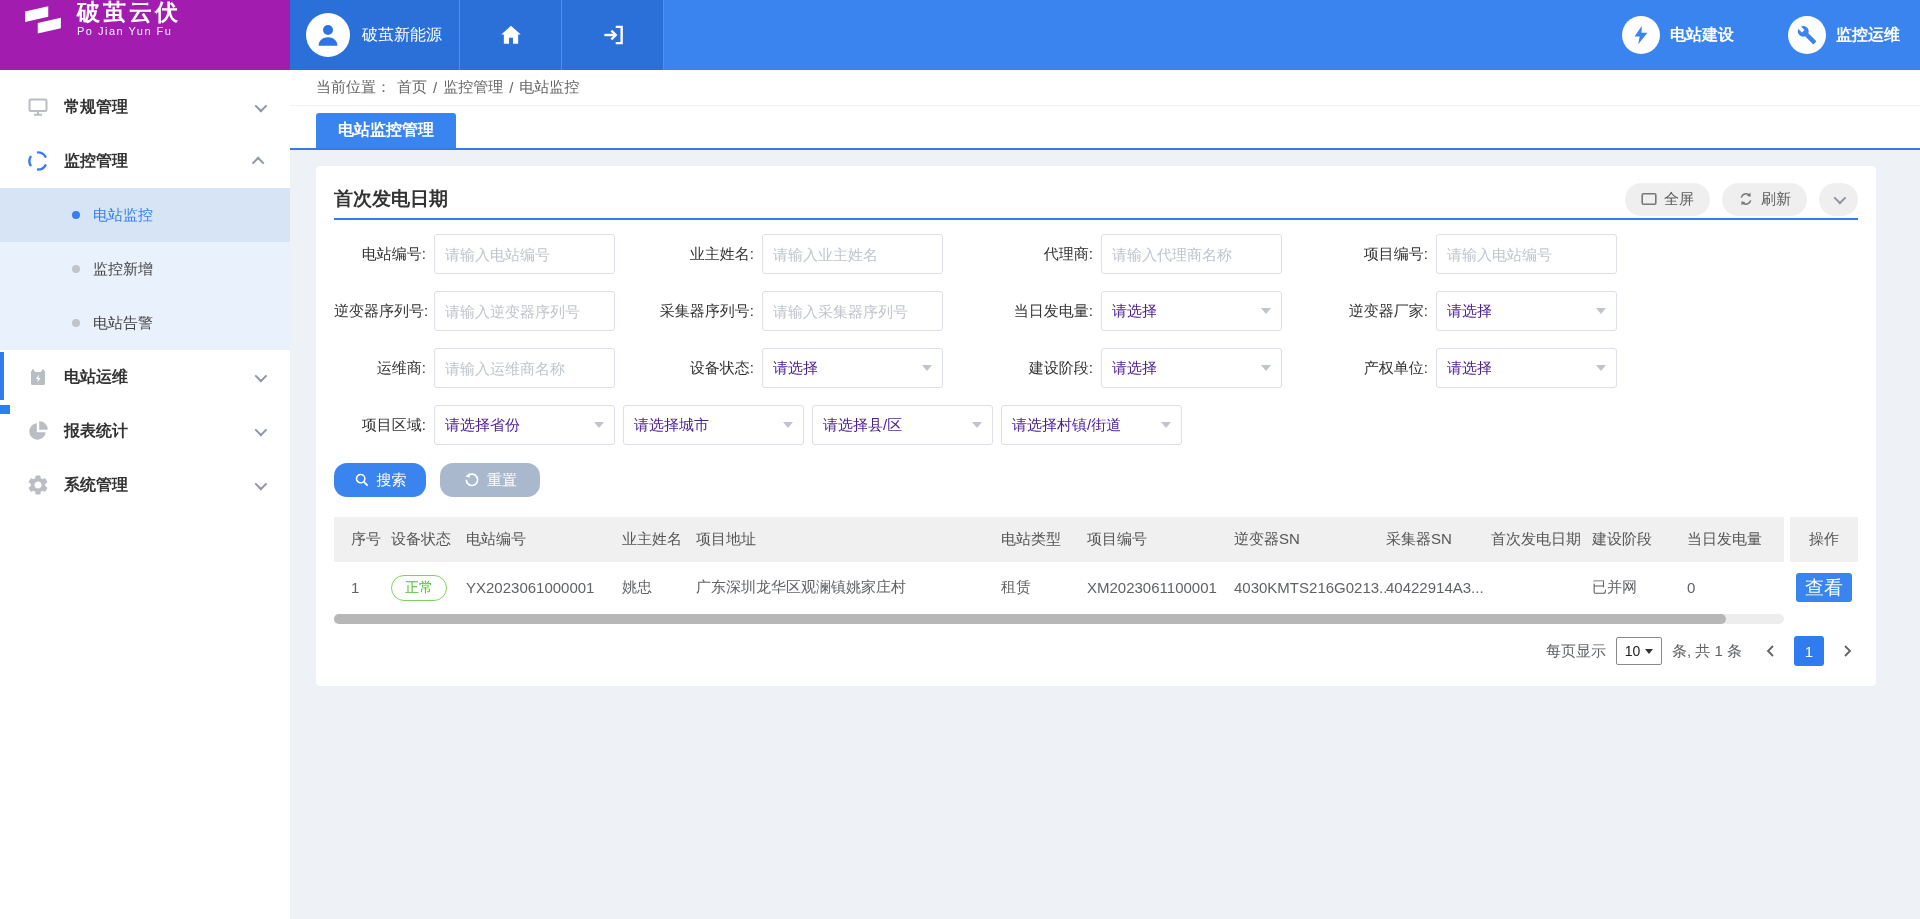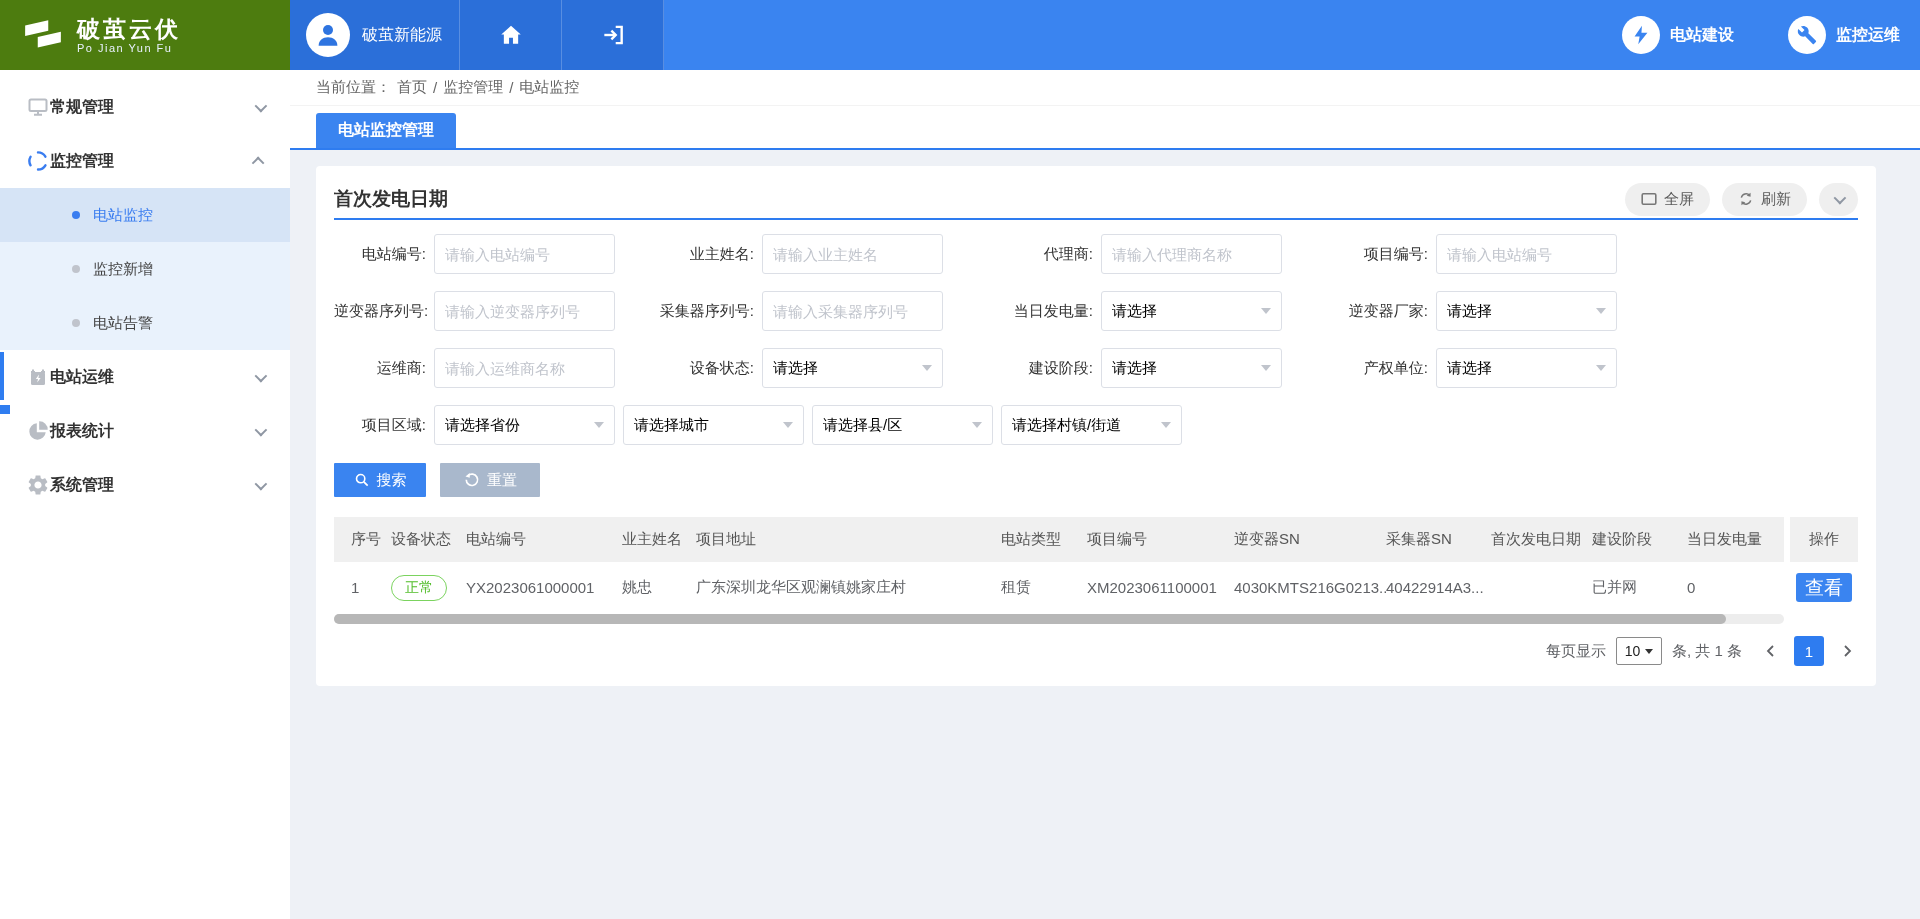--- a/index.html
+++ b/index.html
@@ -2,39 +2,39 @@
 <html><head>
 <meta charset="utf-8">
 <style>
   * { margin:0; padding:0; box-sizing:border-box; }
   html,body { width:1920px; height:919px; overflow:hidden; }
   body { font-family:"Liberation Sans", sans-serif; background:#eef1f6; color:#333; }
   .app { width:1920px; height:919px; display:flex; flex-direction:column; }
 
   
   .header { height:70px; display:flex; flex:none; }
-  .logo { width:290px; background:#4d7c0f; display:flex; align-items:center; padding-left:22px; gap:13px; }
+  .logo { width:290px; background:#a21caf; display:flex; align-items:flex-start; padding-left:22px; gap:13px; }
   .logo-text .cn { color:#fff; font-size:23px; font-weight:bold; letter-spacing:3px; line-height:25px; }
   .logo-text .en { color:#eaf2ff; font-size:11px; letter-spacing:1.5px; }
   .topnav { flex:1; background:#3a84f0; display:flex; align-items:center; }
   .seg { height:70px; display:flex; align-items:center; background:#2b6fd9; border-right:1px solid rgba(255,255,255,.22); }
   .seg-user { width:170px; padding-left:16px; gap:12px; }
   .seg-ic { width:102px; justify-content:center; }
   .avatar { width:44px; height:44px; border-radius:50%; background:#fff; display:flex; align-items:center; justify-content:center; flex:none; }
   .company { color:#fff; font-size:16px; white-space:nowrap; }
   .top-right { margin-left:auto; display:flex; align-items:center; gap:54px; padding-right:20px; }
   .quick { display:flex; align-items:center; gap:10px; }
   .quick .circ { width:38px; height:38px; border-radius:50%; background:#fff; display:flex; align-items:center; justify-content:center; }
   .quick .q-label { color:#fff; font-size:16px; font-weight:600; }
 
   
   .main { flex:1; display:flex; min-height:0; }
   .sidebar { width:290px; background:#fff; position:relative; flex:none; padding-top:10px; }
   .s-item { height:54px; display:flex; align-items:center; padding:0 26px 0 26px; cursor:pointer; }
-  .s-item .lbl { margin-left:0; font-size:16px; font-weight:600; color:#333; }
+  .s-item .lbl { margin-left:14px; font-size:16px; font-weight:600; color:#333; }
   .s-item .chev { margin-left:auto; }
   .chev { width:9px; height:9px; border-right:2px solid #8f97a3; border-bottom:2px solid #8f97a3; display:inline-block; }
   .chev.down { transform:rotate(45deg) translateY(-2px); }
   .chev.up { transform:rotate(-135deg) translateY(-2px); }
   .submenu { background:#e9f2fc; }
   .sub-item { height:54px; display:flex; align-items:center; padding-left:72px; font-size:15px; color:#444; cursor:pointer; }
   .sub-item .dot { width:8px; height:8px; border-radius:50%; background:#c0c4cc; margin-right:13px; }
   .sub-item.active { background:#d6e4f6; color:#3a7df0; }
   .sub-item.active .dot { background:#3a7df0; }
   .side-scroll-a { position:absolute; left:0; top:282px; width:4px; height:48px; background:#2f7df0; }
@@ -59,26 +59,26 @@
   
   .form { margin-top:14px; }
   .f-row { display:flex; align-items:center; height:40px; margin-bottom:17px; }
   .field { display:flex; align-items:center; }
   .field.w1 { width:325px; } .field.w2 { width:334px; } .field.w3 { width:340px; }
   .f-label { text-align:right; margin-right:8px; font-size:15px; color:#333; white-space:nowrap; flex:none; }
   .w1 .f-label { width:92px; } .w2 .f-label { width:95px; } .w3 .f-label { width:100px; } .w4 .f-label { width:95px; }
   .txt, .sel { width:181px; height:40px; border:1px solid #dcdfe6; border-radius:3px; background:#fff; font-size:15px; padding:0 10px; font-family:inherit; }
   .txt::placeholder { color:#c0c4cc; }
   .sel { display:flex; align-items:center; cursor:pointer; }
-  .sel .ph { color:#000000; flex:1; white-space:nowrap; overflow:hidden; }
+  .sel .ph { color:#4c1d95; flex:1; white-space:nowrap; overflow:hidden; }
   .caret { width:0; height:0; border-left:5px solid transparent; border-right:5px solid transparent; border-top:6px solid #c0c4cc; flex:none; }
   .region-selects { display:flex; gap:8px; }
 
   .btn-row { margin-top:18px; display:flex; gap:14px; }
-  .btn { height:34px; border:none; border-radius:1px; color:#fff; font-size:15px; display:flex; align-items:center; justify-content:center; gap:7px; cursor:pointer; font-family:inherit; }
+  .btn { height:34px; border:none; border-radius:13px; color:#fff; font-size:15px; display:flex; align-items:center; justify-content:center; gap:7px; cursor:pointer; font-family:inherit; }
   .btn.search { width:92px; background:#3a84f0; }
   .btn.reset { width:100px; background:#a9b8cc; }
 
   
   .table-wrap { margin-top:20px; display:flex; }
   .t-main { width:1450px; flex:none; }
   .tr { display:flex; align-items:center; }
   .thead { background:#f0f0f0; height:45px; font-size:15px; color:#555; }
   .tbody { height:51px; font-size:15px; color:#606266; background:#fff; }
   .cell { flex:none; padding-right:6px; white-space:nowrap; overflow:hidden; }

